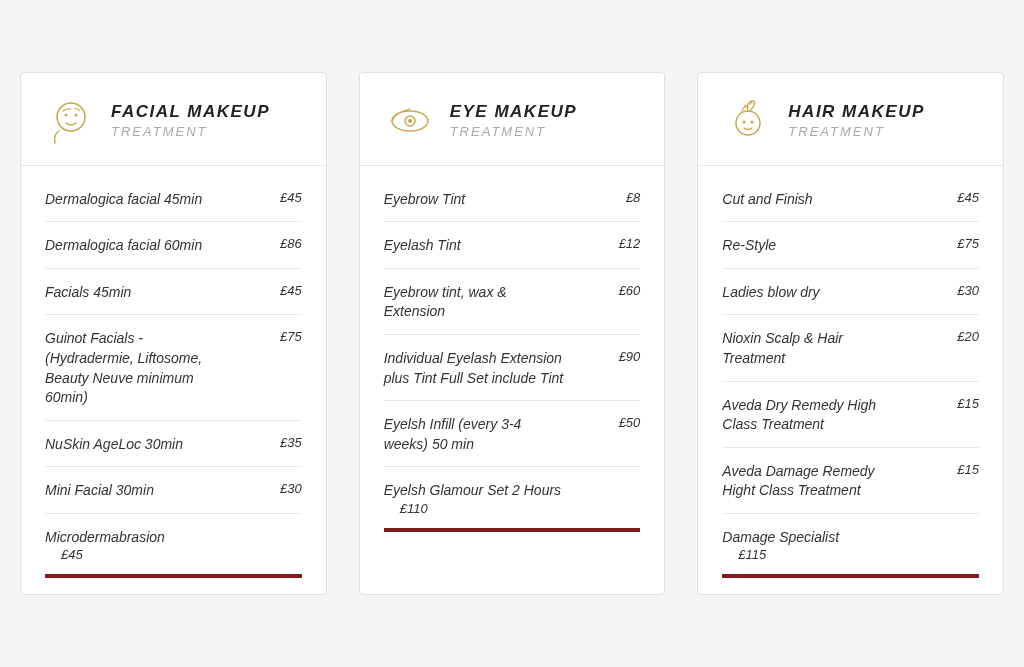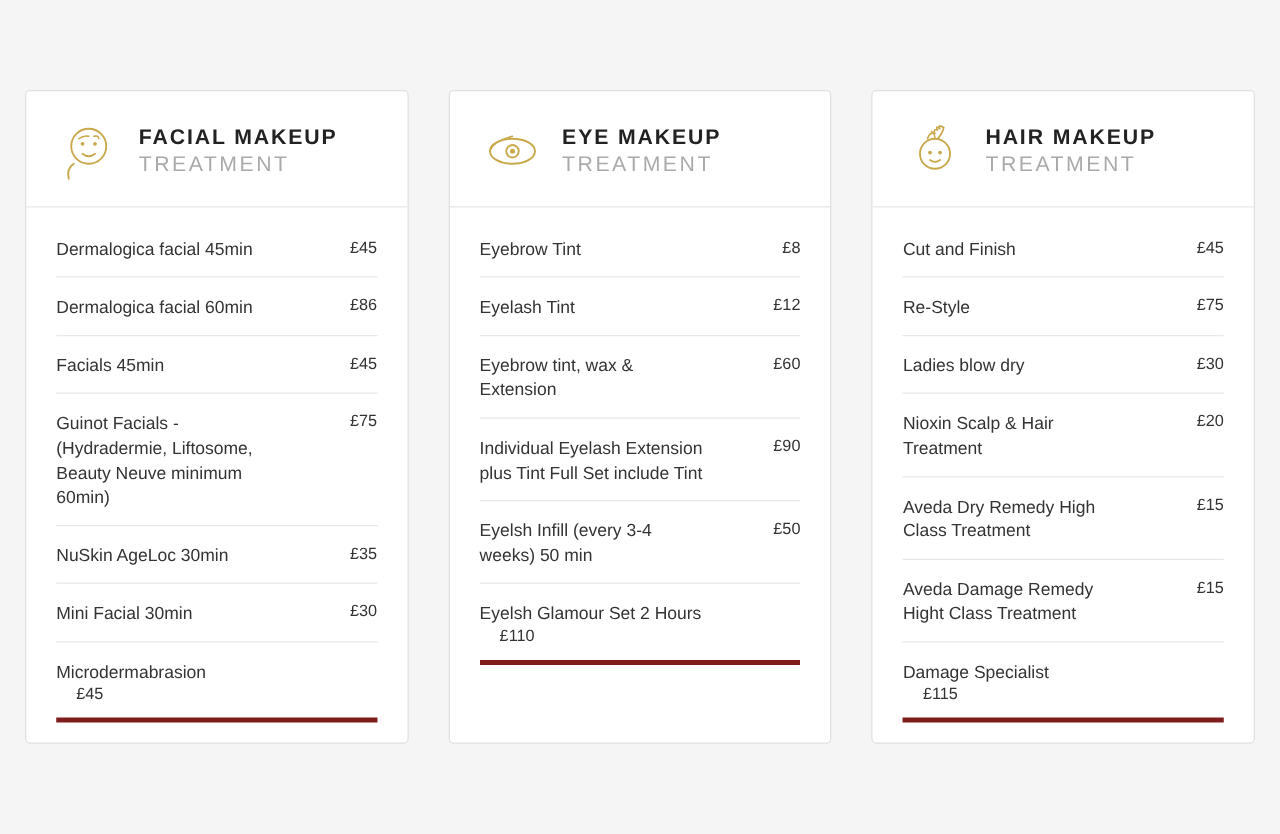--- a/index.html
+++ b/index.html
@@ -10,20 +10,21 @@
       justify-content: center;
       align-items: center;
       min-height: 100vh;
       padding: 20px;
     }
     .cards-container {
       display: flex;
       gap: 32px;
       width: 1000px;
       max-width: 100%;
+      font-style: italic;
     }
     .card {
       background: #fff;
       border: 1px solid #e0e0e0;
       border-radius: 4px;
       flex: 1;
       padding: 0;
       overflow: hidden;
     }
     .card-header {
@@ -40,21 +41,21 @@
     }
     .card-title-block {}
     .card-title {
       font-size: 17px;
       font-weight: 700;
       letter-spacing: 1.5px;
       color: #222;
       text-transform: uppercase;
     }
     .card-subtitle {
-      font-size: 17px;
+      font-size: 13px;
       letter-spacing: 2px;
       color: #aaa;
       text-transform: uppercase;
       margin-top: 2px;
     }
     .card-body {
       padding: 10px 24px 16px 24px;
     }
     .service-item {
       display: flex;

